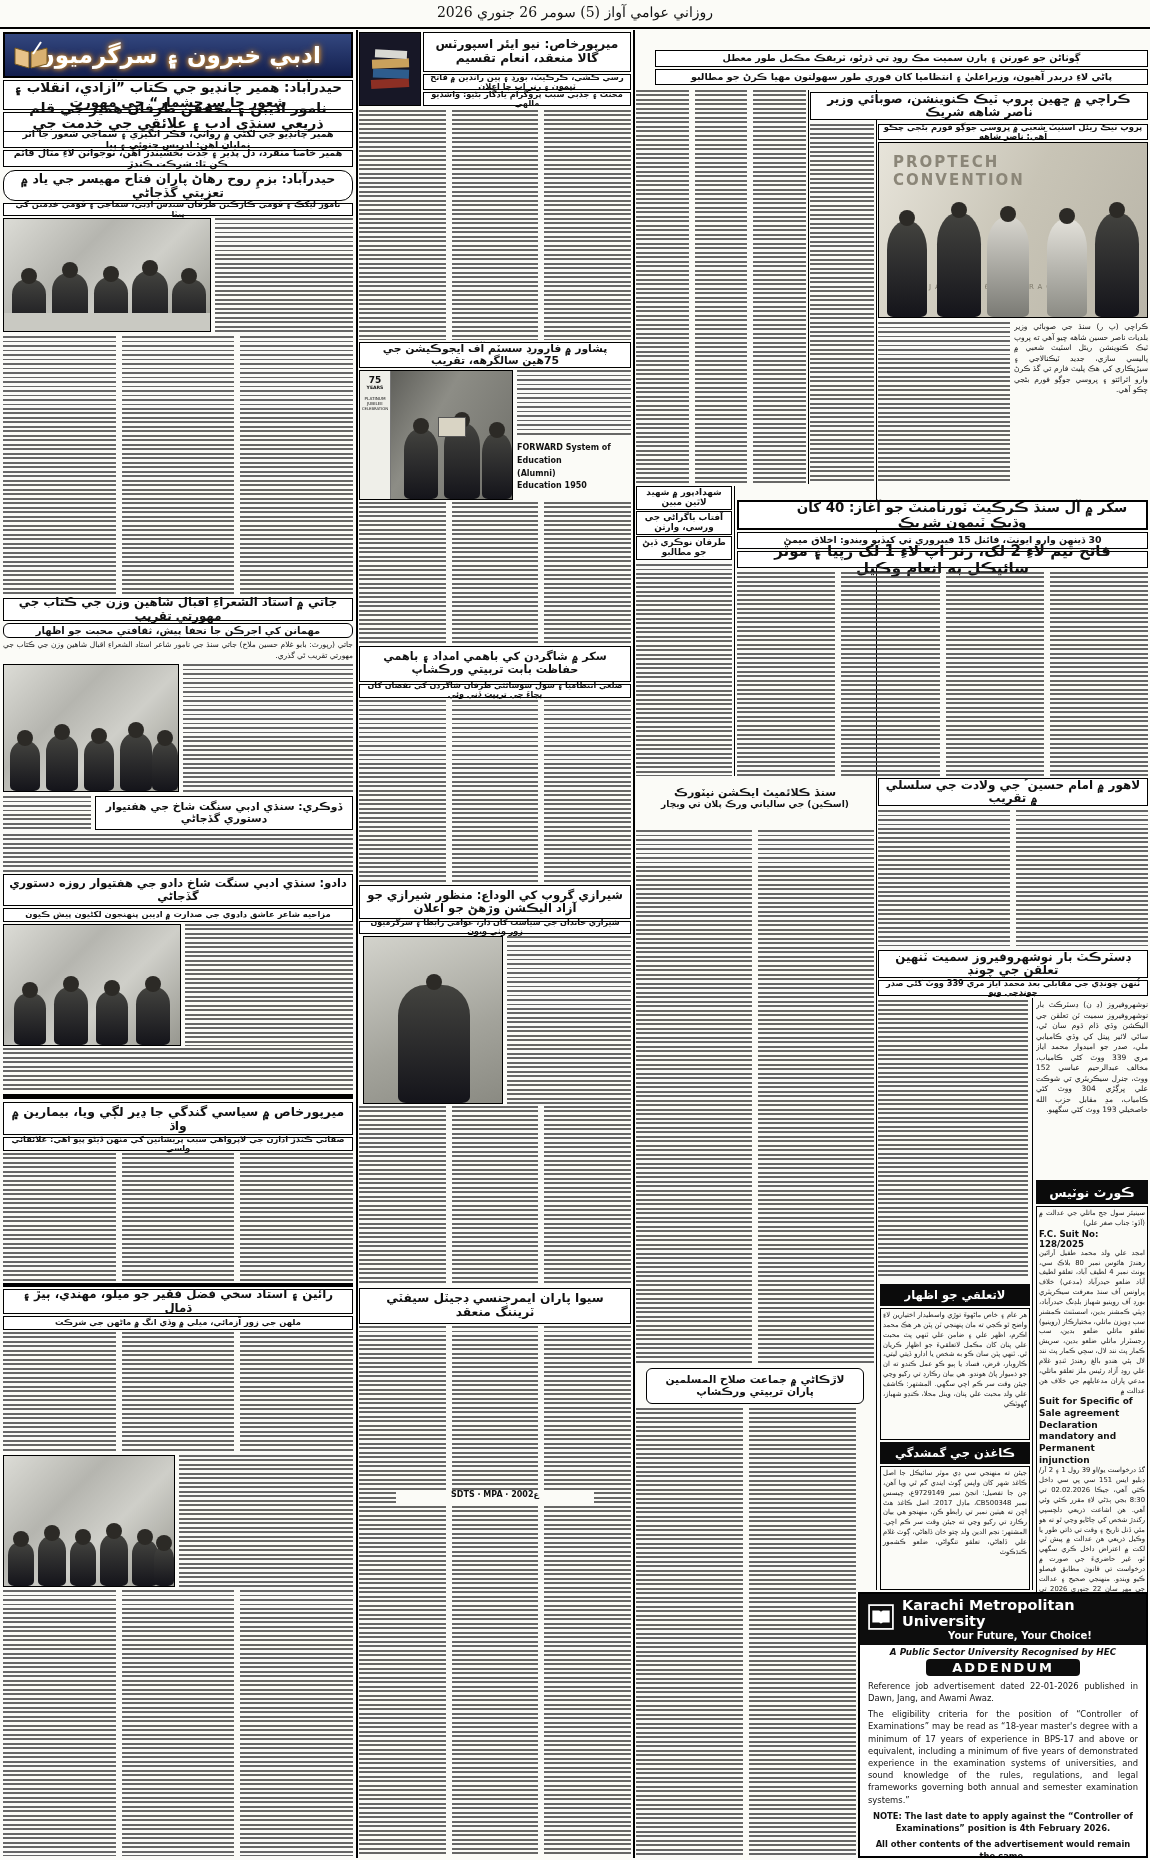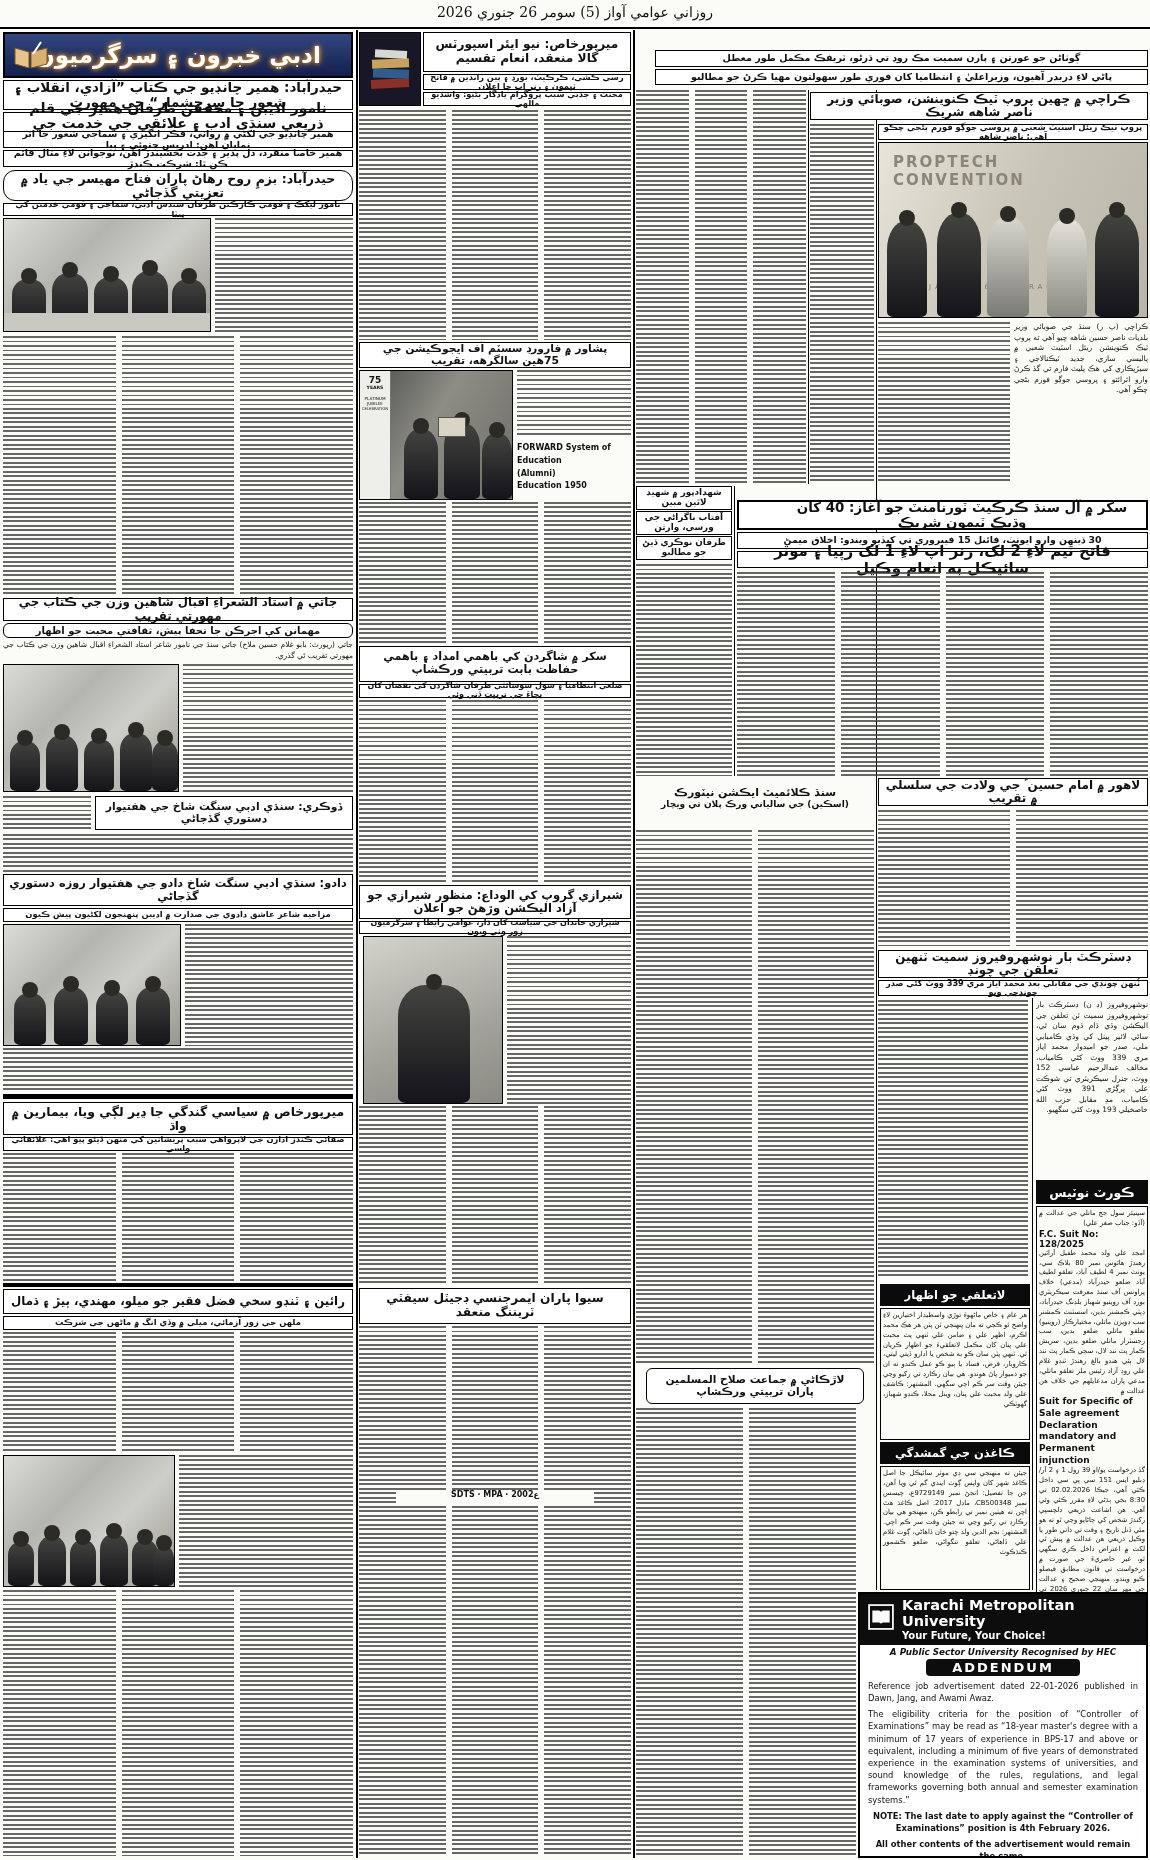--- a/index.html
+++ b/index.html
@@ -115,21 +115,21 @@
   <div class="abs thick" style="left:3px;top:1094px;width:350px;height:5px;"></div>
   <div class="abs hl rtl" style="left:3px;top:1102px;width:350px;height:33px;font-size:12.4px;">ميرپورخاص ۾ سياسي گندگي جا ڍير لڳي ويا، بيمارين ۾ واڌ</div>
   <div class="abs sub rtl" style="left:3px;top:1137px;width:350px;height:14px;font-size:8.3px;">صفائي ڪندڙ ادارن جي لاپرواهي سبب پريشانين کي منهن ڏيڻو پيو آهي: علائقائي واسي</div>
   <div class="abs cols" style="left:3px;top:1153px;width:350px;height:128px;">
     <div class="greek"></div>
       <div class="greek"></div>
       <div class="greek"></div>
   </div>
 
   <div class="abs thick" style="left:3px;top:1283px;width:350px;height:4px;"></div>
-  <div class="abs hl rtl" style="left:3px;top:1289px;width:350px;height:25px;font-size:11.8px;">رائين ۽ ٽنڊو سخي فضل فقير جو ميلو، مهندي، ٻيڙ ۽ ڌمال</div>
+  <div class="abs hl rtl" style="left:3px;top:1289px;width:350px;height:25px;font-size:11.8px;">رائين ۽ استاد سخي فضل فقير جو ميلو، مهندي، ٻيڙ ۽ ڌمال</div>
   <div class="abs sub rtl" style="left:3px;top:1316px;width:350px;height:14px;font-size:8.4px;">ملهن جي زور آزمائي، ميلي ۾ وڏي انگ ۾ ماڻهن جي شرڪت</div>
   <div class="abs cols" style="left:3px;top:1332px;width:350px;height:120px;">
     <div class="greek"></div>
       <div class="greek"></div>
       <div class="greek"></div>
   </div>
   <div class="abs photo" style="left:3px;top:1455px;width:172px;height:132px;">
     <i class="p" style="left:4px;width:26px;height:44px;"></i>
       <i class="p" style="left:34px;width:28px;height:50px;"></i>
     <i class="p" style="left:66px;width:26px;height:46px;"></i>
@@ -274,21 +274,21 @@
 
   <div class="abs hl rtl" style="left:878px;top:778px;width:270px;height:28px;font-size:12px;">لاهور ۾ امام حسين ؑ جي ولادت جي سلسلي ۾ تقريب</div>
   <div class="abs cols" style="left:878px;top:810px;width:270px;height:136px;">
     <div class="greek"></div>
       <div class="greek"></div>
   </div>
 
   <div class="abs hl rtl" style="left:878px;top:950px;width:270px;height:28px;font-size:11.8px;">ڊسٽرڪٽ بار نوشهروفيروز سميت ٽنهين تعلقن جي چونڊ</div>
   <div class="abs sub rtl" style="left:878px;top:980px;width:270px;height:16px;font-size:8.2px;">ٽُنهن چونڊي جي مقابلي بعد محمد اياز مري 339 ووٽ کڻي صدر چونڊجي ويو</div>
   <div class="abs greek" style="left:878px;top:1000px;width:150px;height:278px;"></div>
-  <div class="abs lead rtl" style="left:1036px;top:1000px;width:112px;height:176px;">نوشهروفيروز (ڊ ن) ڊسٽرڪٽ بار نوشهروفيروز سميت ٽن تعلقن جي اليڪشن وڏي ڌام ڌوم سان ٿي، ساٿي لائير پينل کي وڏي ڪاميابي ملي، صدر جو اميدوار محمد اياز مري 339 ووٽ کڻي ڪامياب، مخالف عبدالرحيم عباسي 152 ووٽ، جنرل سيڪريٽري تي شوڪت علي ڀرڳڙي 391 ووٽ کڻي ڪامياب، مدِ مقابل حزب الله خاصخيلي 193 ووٽ کڻي سگهيو.</div>
+  <div class="abs lead rtl" style="left:1036px;top:1000px;width:112px;height:176px;">نوشهروفيروز (ڊ ن) ڊسٽرڪٽ بار نوشهروفيروز سميت ٽن تعلقن جي اليڪشن وڏي ڌام ڌوم سان ٿي، ساٿي لائير پينل کي وڏي ڪاميابي ملي، صدر جو اميدوار محمد اياز مري 339 ووٽ کڻي ڪامياب، مخالف عبدالرحيم عباسي 152 ووٽ، جنرل سيڪريٽري تي شوڪت علي ڀرڳڙي 304 ووٽ کڻي ڪامياب، مدِ مقابل حزب الله خاصخيلي 193 ووٽ کڻي سگهيو.</div>
 
   <div class="abs notehead rtl" style="left:1036px;top:1180px;width:112px;height:24px;font-size:12.5px;">ڪورٽ نوٽيس</div>
   <div class="abs" style="left:1036px;top:1206px;width:112px;height:404px;border:1px solid #000;padding:2px;box-sizing:border-box;overflow:hidden;">
     <div class="smalltxt rtl">سينيئر سول جج ماتلي جي عدالت ۾ (آڏو: جناب صغر علي)</div>
     <div class="ltr" style="font-size:8.6px;font-weight:bold;">F.C. Suit No: 128/2025</div>
     <div class="smalltxt rtl">امجد علي ولد محمد طفيل آرائين رهندڙ هائوس نمبر 80 بلاڪ سي، يونٽ نمبر 4 لطيف آباد، تعلقو لطيف آباد ضلعو حيدرآباد (مدعي) خلاف پراونس آف سنڌ معرفت سيڪريٽري بورڊ آف روينيو شهباز بلڊنگ حيدرآباد، ڊپٽي ڪمشنر بدين، اسسٽنٽ ڪمشنر سب ڊويزن ماتلي، مختيارڪار (روينيو) تعلقو ماتلي ضلعو بدين، سب رجسٽرار ماتلي ضلعو بدين، سريش ڪمار پٽ نند لال، سڄي ڪمار پٽ نند لال ٻئي هندو بالغ رهندڙ ٽنڊو غلام علي روڊ آزاد رئيس ملز تعلقو ماتلي، مدعي پاران مدعايلهم جي خلاف هن عدالت ۾</div>
     <div class="ltr" style="font-size:9px;font-weight:bold;line-height:1.3;">Suit for Specific of Sale agreement Declaration mandatory and Permanent injunction</div>
     <div class="smalltxt rtl">گڏ درخواست يو/او 39 رول 1 ۽ 2 آر/ڊبليو ايس 151 سي پي سي داخل ڪئي آهي، جيڪا 02.02.2026 تي 8:30 بجي ٻڌڻي لاءِ مقرر ڪئي وئي آهي. هن اشاعت ذريعي دلچسپي رکندڙ شخص کي ڄاڻايو وڃي ٿو ته هو مٿي ڏنل تاريخ ۽ وقت تي ذاتي طور يا وڪيل ذريعي هن عدالت ۾ پيش ٿي لکت ۾ اعتراض داخل ڪري سگهي ٿو، غير حاضريءَ جي صورت ۾ درخواست تي قانون مطابق فيصلو ڪيو ويندو. منهنجي صحيح ۽ عدالت جي مهر سان 22 جنوري 2026 تي جاري ٿيو. حسب الحڪم: سي او سي، سينيئر سول ڪورٽ ماتلي</div>
   </div>
 
@@ -300,21 +300,21 @@
   <div class="abs kmu ltr" style="left:858px;top:1592px;width:290px;height:266px;">
     <div class="kmu-head">
       <span>
         <svg width="26" height="26" viewBox="0 0 24 24">
             <rect x="1" y="1" width="22" height="22" fill="none" stroke="#fff" stroke-width="1.6"></rect>
             <path d="M4 6h6c1 0 2 .8 2 1.8C12 6.8 13 6 14 6h6v11h-6c-1 0-2 .8-2 1.6 0-.8-1-1.6-2-1.6H4z" fill="#fff"></path>
           </svg>
       </span>
       <span>
         <div style="font-size:14.5px;font-weight:bold;line-height:1.1;">Karachi Metropolitan University</div>
-        <div style="font-size:10px;font-weight:bold;">Your Future, Your Choice!</div>
+        <div style="font-size:10px;font-weight:bold;text-align:center;">Your Future, Your Choice!</div>
       </span>
     </div>
     <div style="text-align:center;font-size:8.8px;font-weight:bold;font-style:italic;margin-top:2px;">A Public Sector University Recognised by HEC</div>
     <div class="kmu-badge">ADDENDUM</div>
     <p>Reference job advertisement dated 22-01-2026 published in Dawn, Jang, and Awami Awaz.</p>
     <p>The eligibility criteria for the position of “Controller of Examinations” may be read as “18-year master's degree with a minimum of 17 years of experience in BPS-17 and above or equivalent, including a minimum of five years of demonstrated experience in the examination systems of universities, and sound knowledge of the rules, regulations, and legal frameworks governing both annual and semester examination systems.”</p>
     <p style="font-weight:bold;text-align:center;">NOTE: The last date to apply against the “Controller of Examinations” position is 4th February 2026.</p>
     <p style="font-weight:bold;text-align:center;">All other contents of the advertisement would remain the same.</p>
 
   </div>

